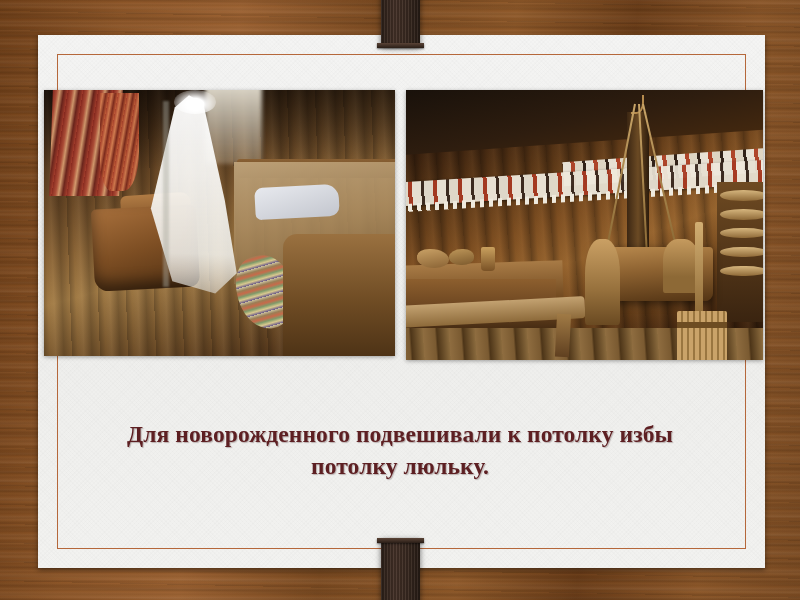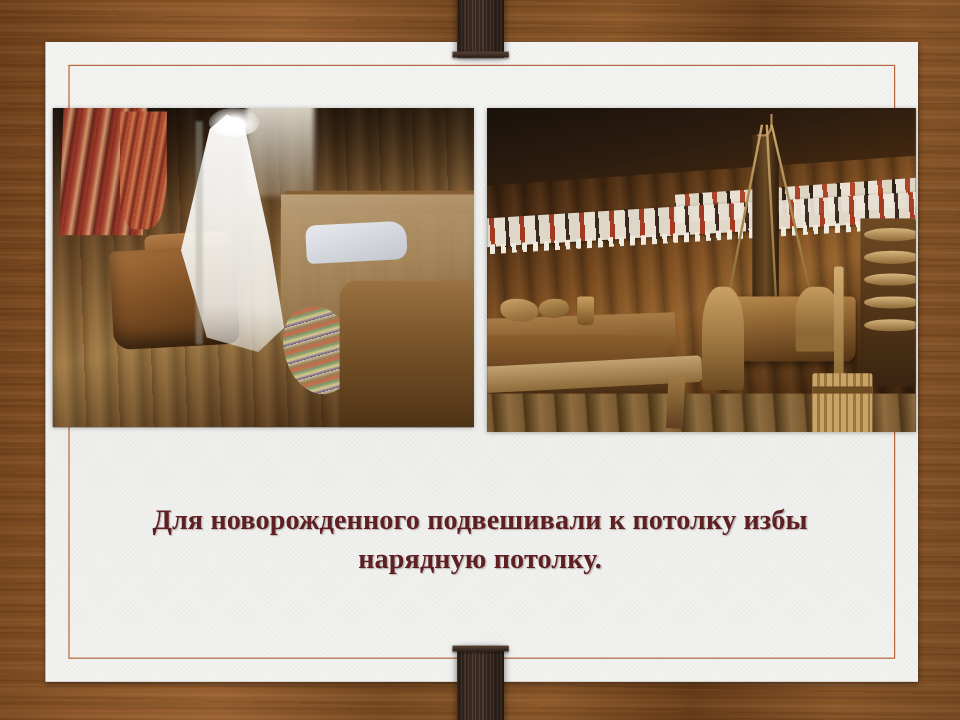--- a/index.html
+++ b/index.html
@@ -436,21 +436,21 @@
       <div id="rp-cradle-endL"></div>
       <div id="rp-cradle-endR"></div>
       <div id="rp-pestle"></div>
       <div id="rp-tub"></div>
       <div id="rp-tub-band"></div>
     </div>
   </div>
 
   <div id="caption">
     <span class="line">Для новорожденного подвешивали к потолку избы</span>
-    <span class="line">нарядную потолку.</span>
+    <span class="line">потолку люльку.</span>
   </div>
 
   <div class="clip" id="clip-top"></div>
   <div class="clip-cap" id="clip-top-cap"></div>
   <div class="clip" id="clip-bottom"></div>
   <div class="clip-cap" id="clip-bottom-cap"></div>
 
 </div>
 
 </body></html>

